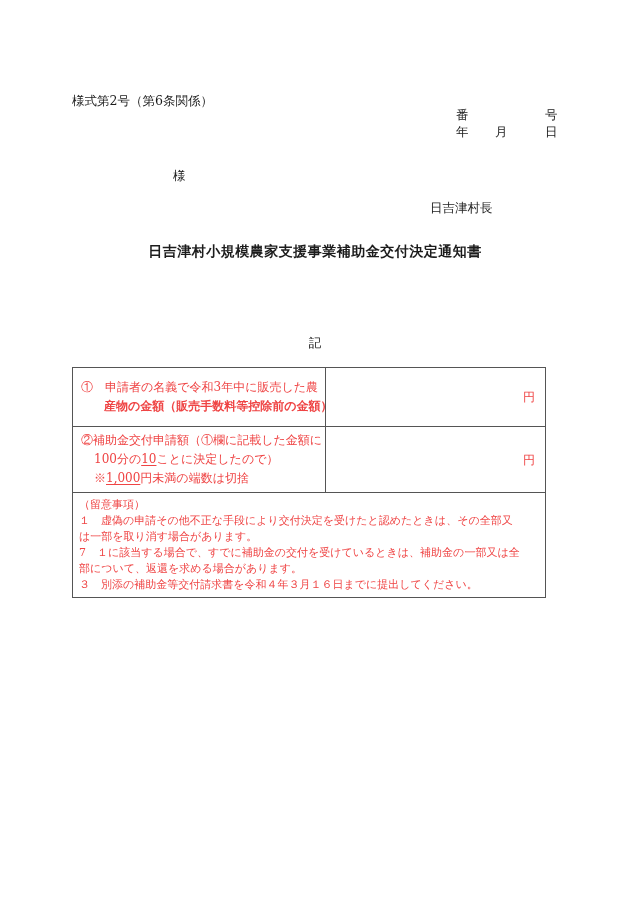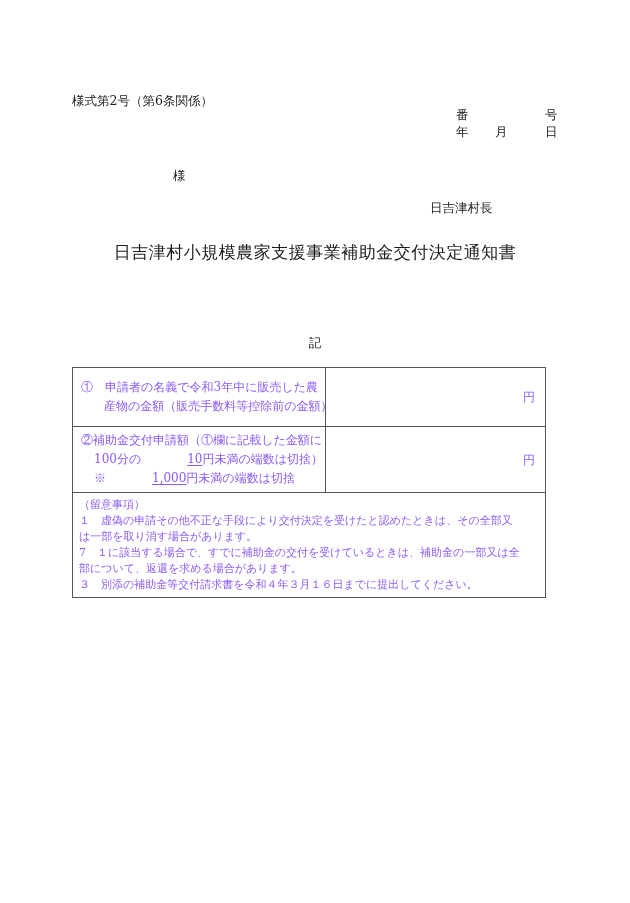--- a/index.html
+++ b/index.html
@@ -23,46 +23,47 @@
   .ban-label     { left: 456px; top: 109px; }
   .go-label      { left: 545px; top: 109px; }
   .year-label    { left: 456px; top: 126px; }
   .month-label   { left: 495px; top: 126px; }
   .day-label     { left: 545px; top: 126px; }
   .honorific     { left: 173px; top: 170px; }
   .sender        { left: 430px; top: 202px; text-align: center; }
 
   .doc-title {
     left: 0; top: 244px; width: 630px;
-    text-align: center; font-size: 17px;
+    text-align: center; font-size: 14px;
     letter-spacing: 0.5px;
+    font-weight: bold;
   }
   .body-par { left: 72px; top: 277px; width: 500px; }
   .body-par .bline { line-height: 18px; white-space: pre; }
 
   .ki-heading { left: 0; top: 337px; width: 630px; text-align: center; }
 
   .main-table {
     position: absolute; left: 72px; top: 367px;
     width: 473px;
     border-collapse: collapse;
     table-layout: fixed;
     font-size: 12px;
-    color: #8b5cf6;
+    color: #ef4444;
   }
   .main-table td {
     border: 1px solid #555;
     padding: 0;
     vertical-align: middle;
   }
   .main-table .desc { padding: 4px 4px 4px 8px; }
   .main-table .cl { line-height: 19px; white-space: pre; }
-  .ind23 { margin-left: 23px; }
+  .ind23 { margin-left: 23px; font-weight: bold; }
   .ind13 { margin-left: 13px; }
-  .u { text-decoration: underline; text-underline-offset: 2px; padding-left: 46px; }
+  .u { text-decoration: underline; text-underline-offset: 2px; }
   .main-table .amt {
     text-align: right;
     padding-right: 10px;
   }
   .main-table .notes-cell { padding: 4px 6px; vertical-align: middle; }
   .notes-cell .nline {
     font-size: 11px;
     line-height: 16px;
     white-space: pre;
   }
@@ -100,21 +101,21 @@
           <div class="cl">①　申請者の名義で令和3年中に販売した農</div>
           <div class="cl ind23">産物の金額（販売手数料等控除前の金額）</div>
         </td>
         <td class="amt">
           <span>円</span>
         </td>
       </tr>
       <tr style="height:61px">
         <td class="desc">
           <div class="cl">②補助金交付申請額（①欄に記載した金額に</div>
-          <div class="cl ind13"><span>100分の</span><span class="u">10</span><span>円未満の端数は切捨）</span></div>
+          <div class="cl ind13"><span>100分の</span><span class="u">10</span><span>ことに決定したので）</span></div>
           <div class="cl ind13"><span>※</span><span class="u">1,000</span><span>円未満の端数は切捨</span></div>
         </td>
         <td class="amt">
           <span>円</span>
         </td>
       </tr>
       <tr style="height:97px">
         <td class="notes-cell" colspan="2">
           <div class="nline">（留意事項）</div>
           <div class="nline">１　虚偽の申請その他不正な手段により交付決定を受けたと認めたときは、その全部又</div>

